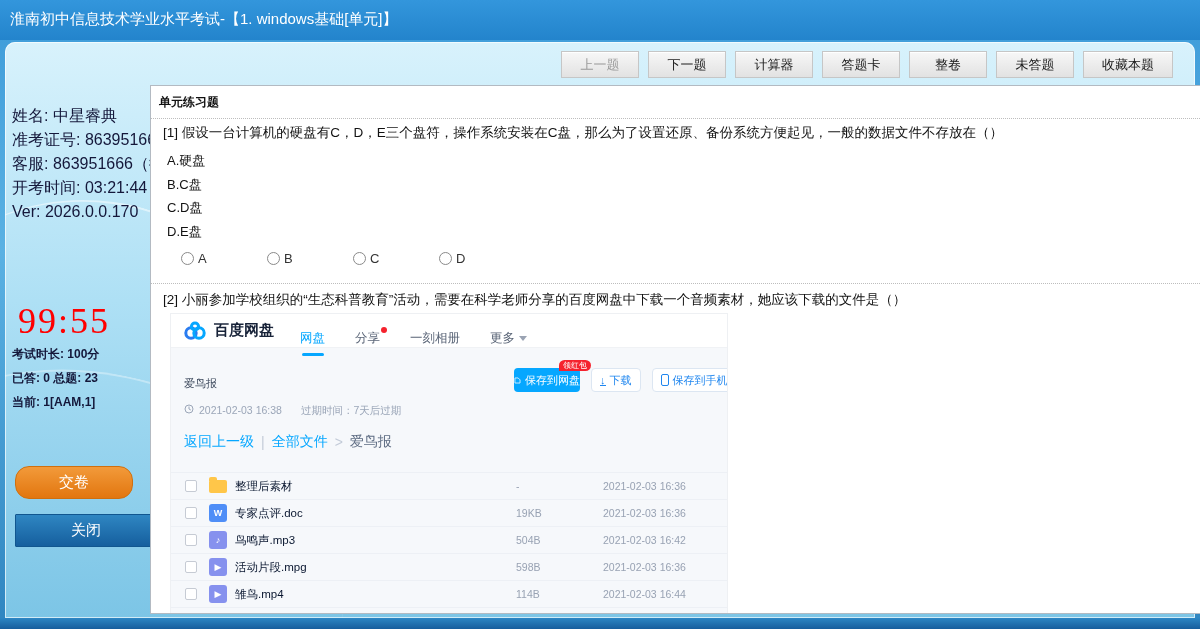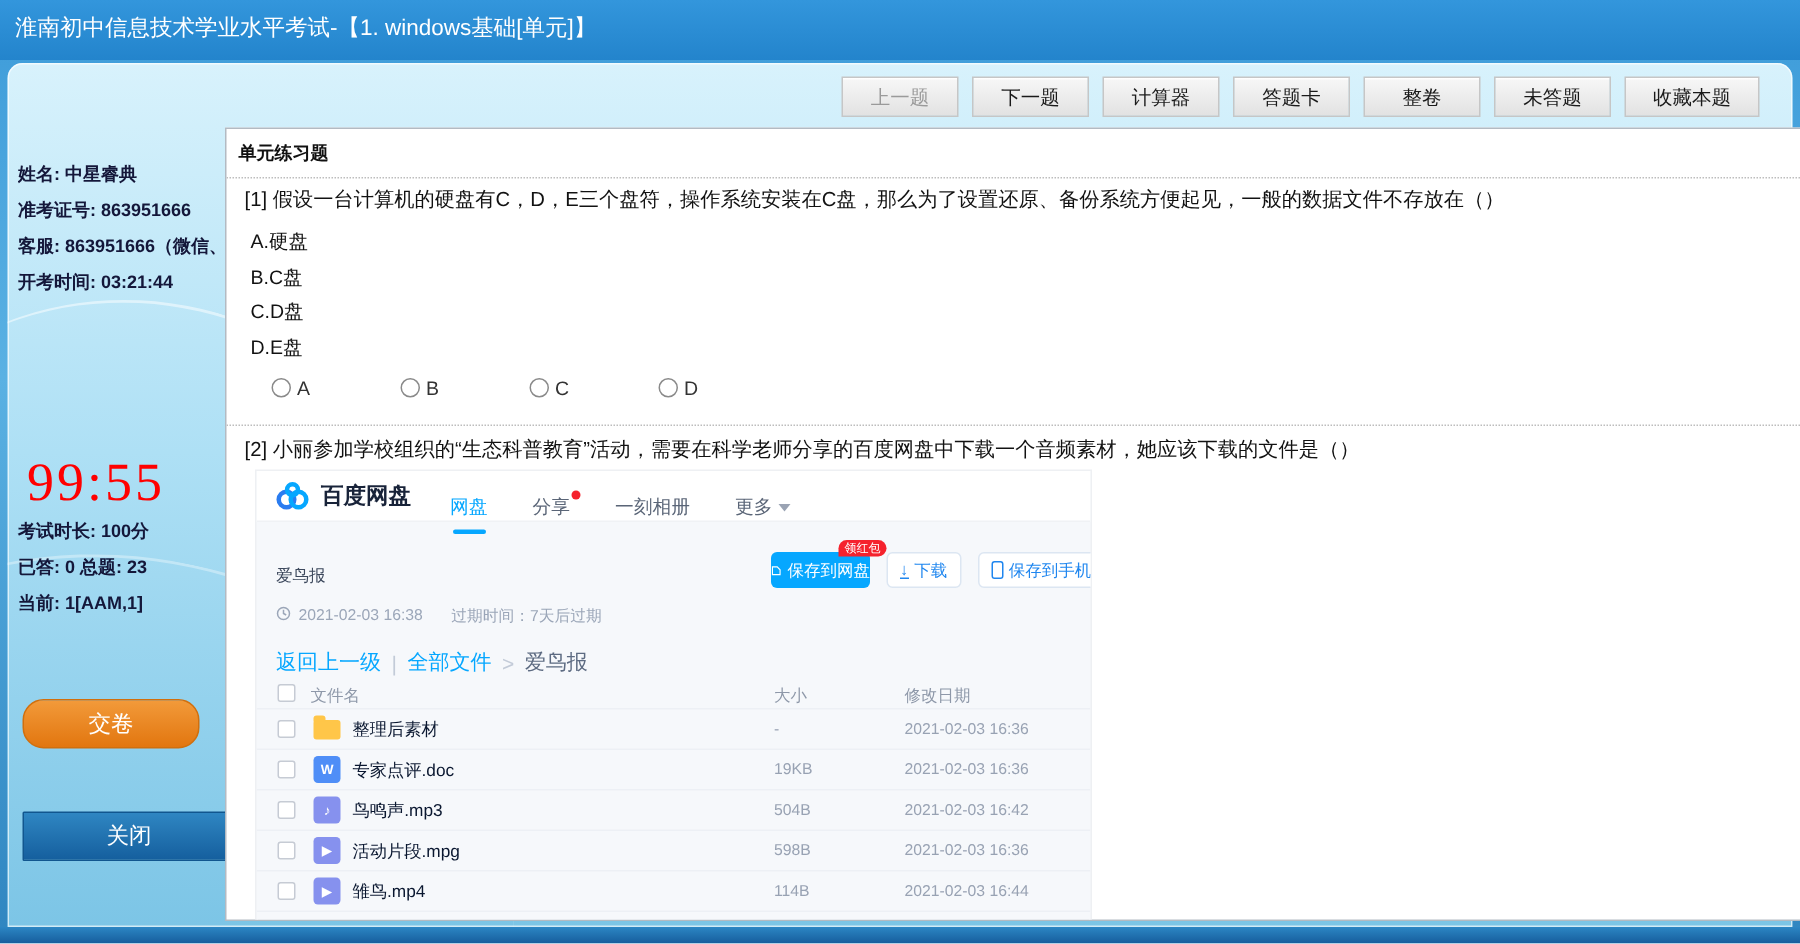--- a/index.html
+++ b/index.html
@@ -27,31 +27,31 @@
 
   
   .toolbar { position:absolute; top:51px; left:561px; display:flex; gap:9px; }
   .tb-btn { width:78px; height:27px; display:flex; align-items:center; justify-content:center;
             background:linear-gradient(180deg,#f7f7f7,#e2e2e2); border:1px solid #c6c6c6;
             box-shadow:inset 0 1px 0 rgba(255,255,255,.9); font-size:13px; color:#1a1a1a; cursor:default; }
   .tb-btn.disabled { color:#9a9a9a; }
   .tb-btn.wide { width:90px; }
 
   
-  .side-info { position:absolute; left:12px; top:104px; width:140px; font-size:12px; font-weight:700;
+  .side-info { position:absolute; left:12px; top:104px; width:140px; font-size:16px; font-weight:400;
                color:#14173a; line-height:24px; }
   .side-info div { white-space:nowrap; overflow:hidden; }
   .timer { position:absolute; left:18px; top:300px; font-family:"Liberation Serif","DejaVu Serif",serif;
            font-size:36px; color:#ff0000; letter-spacing:2px; }
   .side-stats { position:absolute; left:12px; top:342px; width:140px; font-size:12px; font-weight:600;
                 color:#14173a; line-height:24px; white-space:nowrap; }
   .btn-submit { position:absolute; left:15px; top:466px; width:118px; height:33px;
                 background:linear-gradient(180deg,#f29a3a,#e2760f); border:1px solid #d06f0e;
                 color:#fff; font-size:15px; display:flex; align-items:center; justify-content:center; border-radius:14px; }
-  .btn-close { position:absolute; left:15px; top:541px; width:142px; height:33px;
+  .btn-close { position:absolute; left:15px; top:514px; width:142px; height:33px;
                background:linear-gradient(180deg,#2f86c2,#155f9e); border:1px solid #11568f;
                color:#fff; font-size:15px; display:flex; align-items:center; justify-content:center; border-radius:1px; }
 
   
   .panel { position:absolute; left:150px; top:85px; width:1138px; height:529px; background:#fff;
            border:1px solid #b3bac2; overflow:hidden; }
   .sec-title { position:absolute; left:8px; top:8px; font-size:12px; font-weight:bold; color:#111; }
   .dotline { position:absolute; left:0; right:15px; border-top:1px dotted #bdbdbd; }
   .d1 { top:32px; } .d2 { top:197px; }
   .qtext { position:absolute; left:12px; width:1000px; font-size:13.5px; color:#121212; white-space:nowrap; }
@@ -140,20 +140,21 @@
     <div class="tb-btn">整卷</div>
     <div class="tb-btn">未答题</div>
     <div class="tb-btn wide">收藏本题</div>
   </div>
 
   <div class="side-info">
     <div>姓名: 中星睿典</div>
     <div>准考证号: 863951666</div>
     <div>客服: 863951666（微信、QQ</div>
     <div>开考时间: 03:21:44</div>
+    <div>Ver: 2026.0.0.170</div>
   </div>
 
   <div class="timer">99:55</div>
 
   <div class="side-stats">
     <div>考试时长: 100分</div>
     <div>已答: 0  总题: 23</div>
     <div>当前: 1[AAM,1]</div>
   </div>
 
@@ -248,26 +249,20 @@
       </div>
 
       <div class="nd-crumb">
         <span class="link">返回上一级</span>
         <span class="crumb-sep">|</span>
         <span class="link">全部文件</span>
         <span class="crumb-sep">&gt;</span>
         <span class="crumb-cur">爱鸟报</span>
       </div>
 
-      <div class="nd-thead">
-        <span class="thead-check"></span>
-        <span class="col-name">文件名</span>
-        <span class="col-size">大小</span>
-        <span class="col-date">修改日期</span>
-      </div>
 
       <div class="nd-rows">
         <div class="nd-row">
           <span class="cell-check"></span>
           <span class="cell-icon ic-folder"></span>
           <span class="cell-name">整理后素材</span>
           <span class="cell-size">-</span>
           <span class="cell-date">2021-02-03 16:36</span>
         </div>
         <div class="nd-row">

